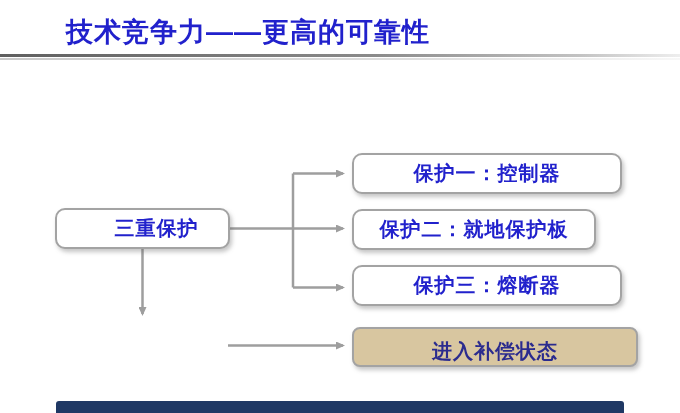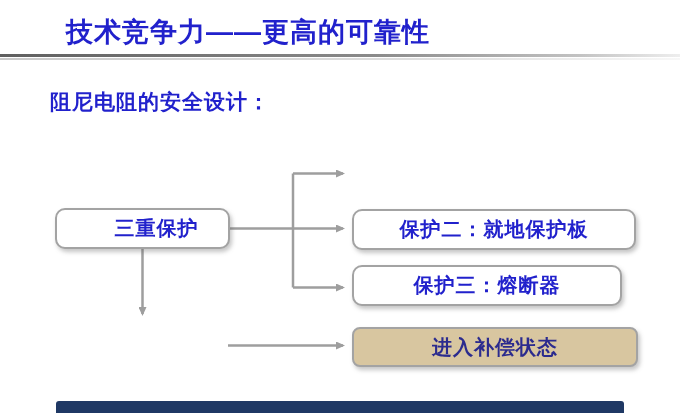--- a/index.html
+++ b/index.html
@@ -46,41 +46,40 @@
     box-shadow:2px 3px 4px rgba(90,90,90,0.35);
     white-space:nowrap;
   }
   .node.tan{
     background:#d8c6a0;
     color:#2b2b8e;
     border-radius:8px;
   }
   #node-root  {left:55px; top:208px;width:175px;height:41px;padding-left:28px;}
   #node-p1    {left:352px;top:153px;width:270px;height:41px;}
-  #node-p2    {left:352px;top:209px;width:284px;height:41px;}
+  #node-p2    {left:352px;top:209px;width:244px;height:41px;}
   #node-p3    {left:352px;top:265px;width:270px;height:41px;}
   #node-action{left:55px; top:325px;width:173px;height:41px;}
-  #node-result{left:352px;top:327px;width:286px;height:40px;}
+  #node-result{left:352px;top:327px;width:286px;height:40px;align-items:flex-end;}
   #connector-layer{position:absolute;left:0;top:0;width:680px;height:413px;}
   .footer-bar{
     position:absolute;left:56px;top:401px;width:568px;height:12px;
     background:#1f3864;
     border-radius:3px 3px 0 0;
   }
 </style>
 </head>
 <body>
 
 <div id="slide">
 
   <div class="slide-title">技术竞争力——更高的可靠性</div>
   <div class="title-rule-dark"></div>
   <div class="title-rule-light"></div>
 
-  <div class="subtitle">阻尼电阻的安全设计：</div>
 
   <svg id="connector-layer" viewBox="0 0 680 413" xmlns="http://www.w3.org/2000/svg">
     <defs>
       <marker id="arrow" markerWidth="9" markerHeight="8" refX="7" refY="4" orient="auto" markerUnits="userSpaceOnUse">
         <path d="M0,0 L9,4 L0,8 Z" fill="#9e9e9e"></path>
       </marker>
     </defs>
 
     <path d="M230,228.5 H293" stroke="#9e9e9e" stroke-width="2.5" fill="none"></path>
     <path d="M293,173.5 V287.5" stroke="#9e9e9e" stroke-width="2.5" fill="none"></path>
@@ -91,20 +90,23 @@
 
     <path d="M142.5,249 V314" stroke="#9e9e9e" stroke-width="2.5" fill="none" marker-end="url(#arrow)"></path>
 
     <path d="M228,345.5 H343" stroke="#9e9e9e" stroke-width="2.5" fill="none" marker-end="url(#arrow)"></path>
   </svg>
 
   <div id="node-root" class="node">
     <span>三重保护</span>
   </div>
 
+  <div id="node-p1" class="node">
+    <span>保护一：控制器</span>
+  </div>
 
   <div id="node-p2" class="node">
     <span>保护二：就地保护板</span>
   </div>
 
   <div id="node-p3" class="node">
     <span>保护三：熔断器</span>
   </div>
 
 

